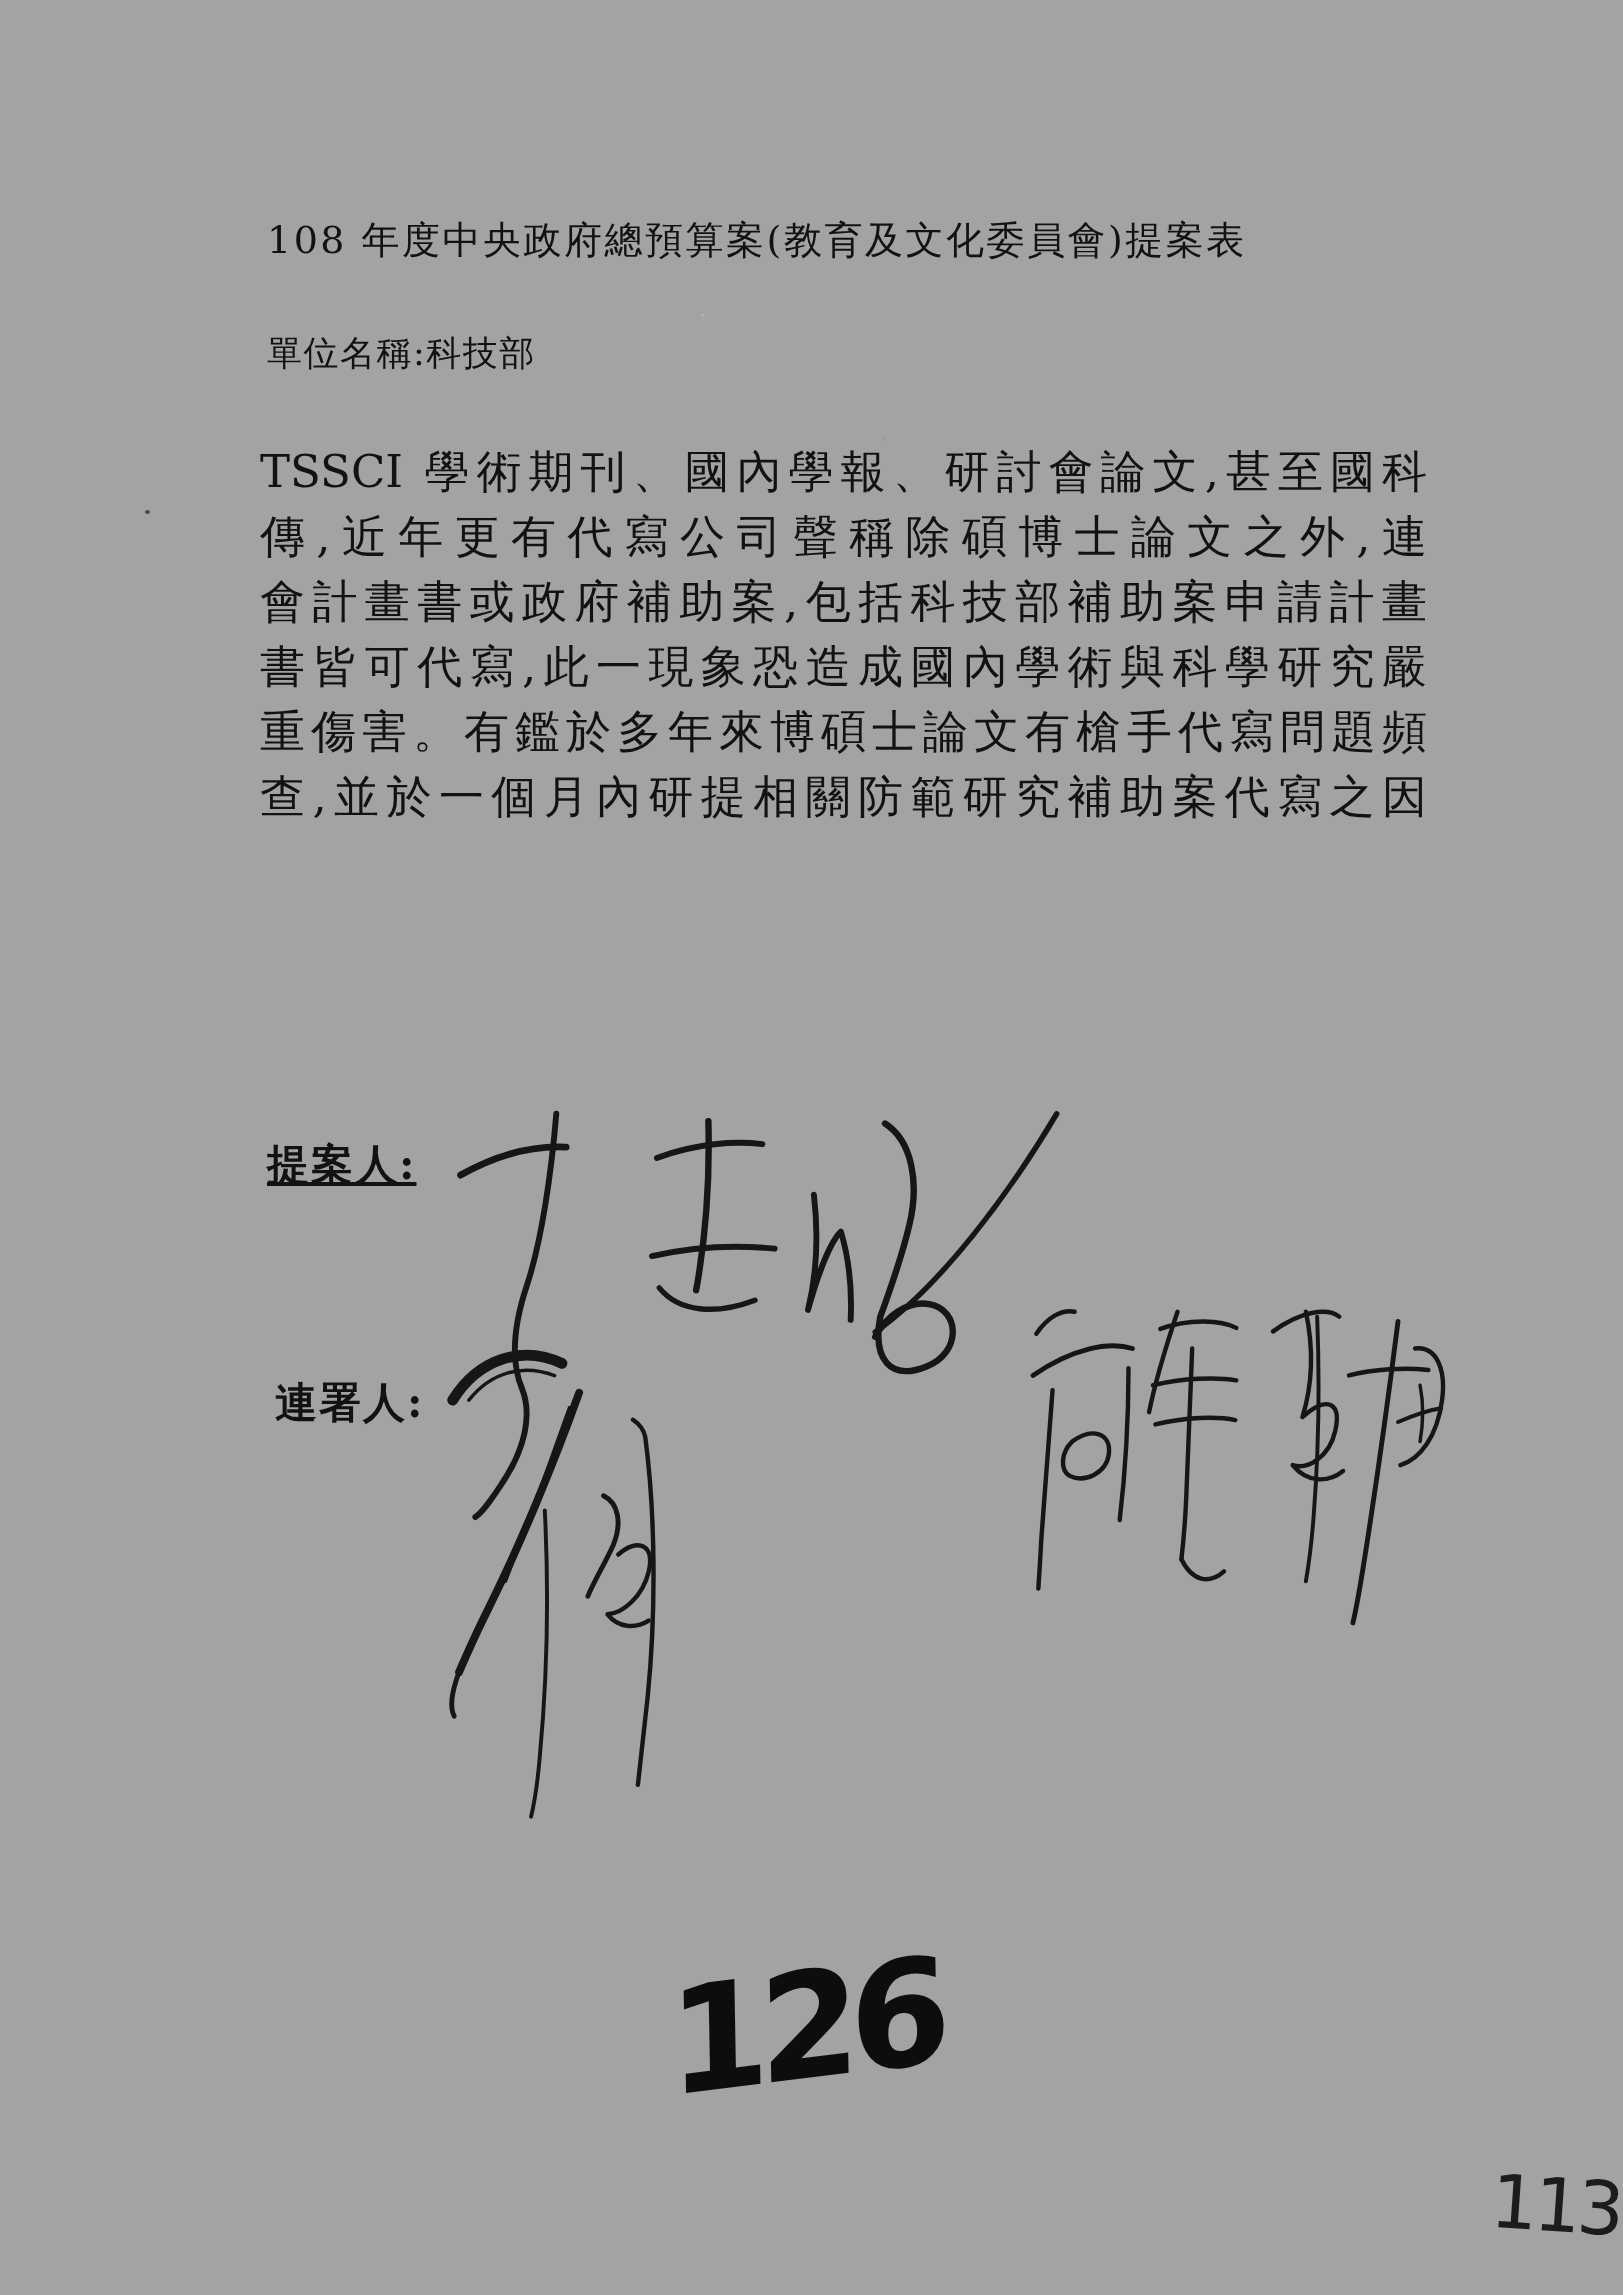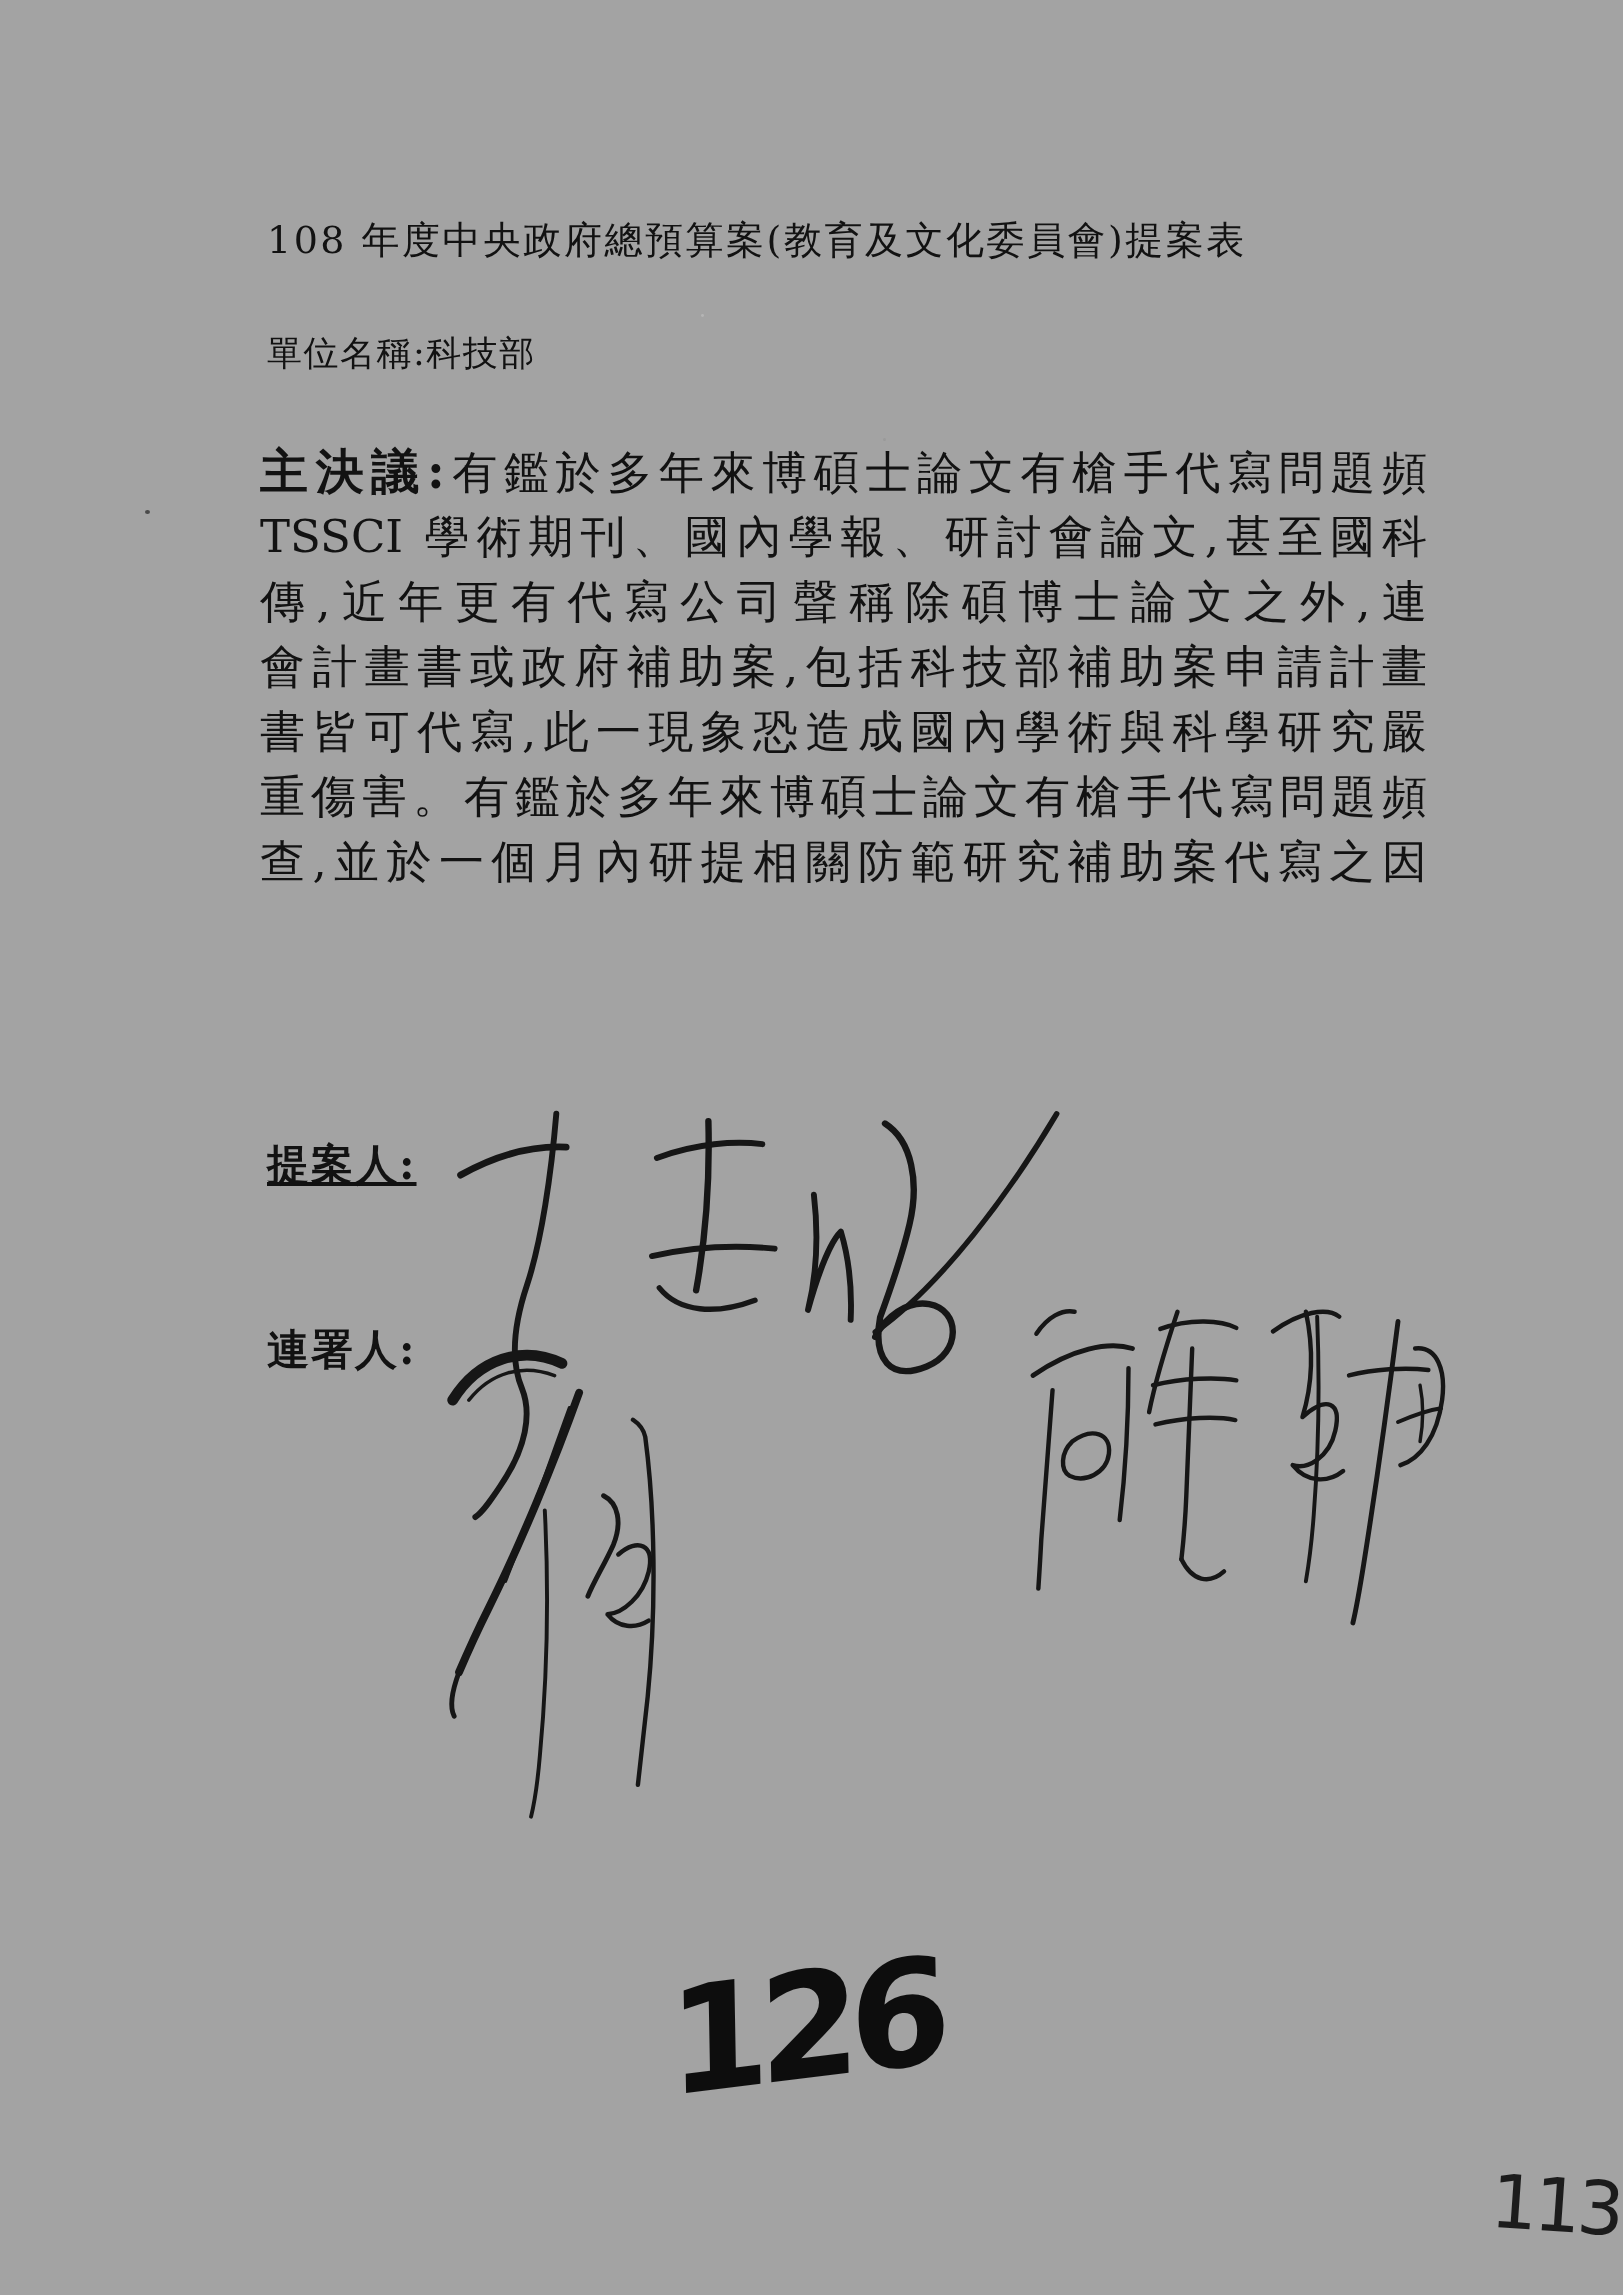--- a/index.html
+++ b/index.html
@@ -50,21 +50,21 @@
   }
   .sign-label {
     position: absolute;
     left: 267px;
     font-size: 42px;
     font-weight: 700;
     letter-spacing: 2px;
     white-space: nowrap;
   }
   .sign-label.proposer { top: 1137px; text-decoration: underline; }
-  .sign-label.cosigner { top: 1322px; }
+  .sign-label.cosigner { top: 1375px; margin-left: 8px; }
   .sig { position: absolute; }
   .sig path {
     fill: none;
     stroke: #161616;
     stroke-linecap: round;
     stroke-linejoin: round;
   }
   .sig-proposer { left: 441px; top: 1094px; }
   .sig-co1 { left: 422px; top: 1334px; }
   .sig-co2 { left: 1006px; top: 1275px; }
@@ -100,21 +100,20 @@
 </head>
 <body>
 
 <div class="page">
 
   <div class="doc-title">108 年度中央政府總預算案(教育及文化委員會)提案表</div>
 
   <div class="unit-line"><span>單位名稱:</span><span>科技部</span></div>
 
   <div class="resolution">
-    <div class="res-line justify"><span class="res-label">主決議:</span><span>有鑑於多年來博碩士論文有槍手代寫問題頻</span></div>
     <div class="res-line justify">TSSCI 學術期刊、國內學報、研討會論文,甚至國科</div>
     <div class="res-line justify">傳,近年更有代寫公司聲稱除碩博士論文之外,連</div>
     <div class="res-line justify">會計畫書或政府補助案,包括科技部補助案申請計畫</div>
     <div class="res-line justify">書皆可代寫,此一現象恐造成國內學術與科學研究嚴</div>
     <div class="res-line justify">重傷害。有鑑於多年來博碩士論文有槍手代寫問題頻</div>
     <div class="res-line justify">查,並於一個月內研提相關防範研究補助案代寫之因</div>
   </div>
 
   <div class="sign-label proposer">提案人:</div>
   <div class="sign-label cosigner">連署人:</div>

